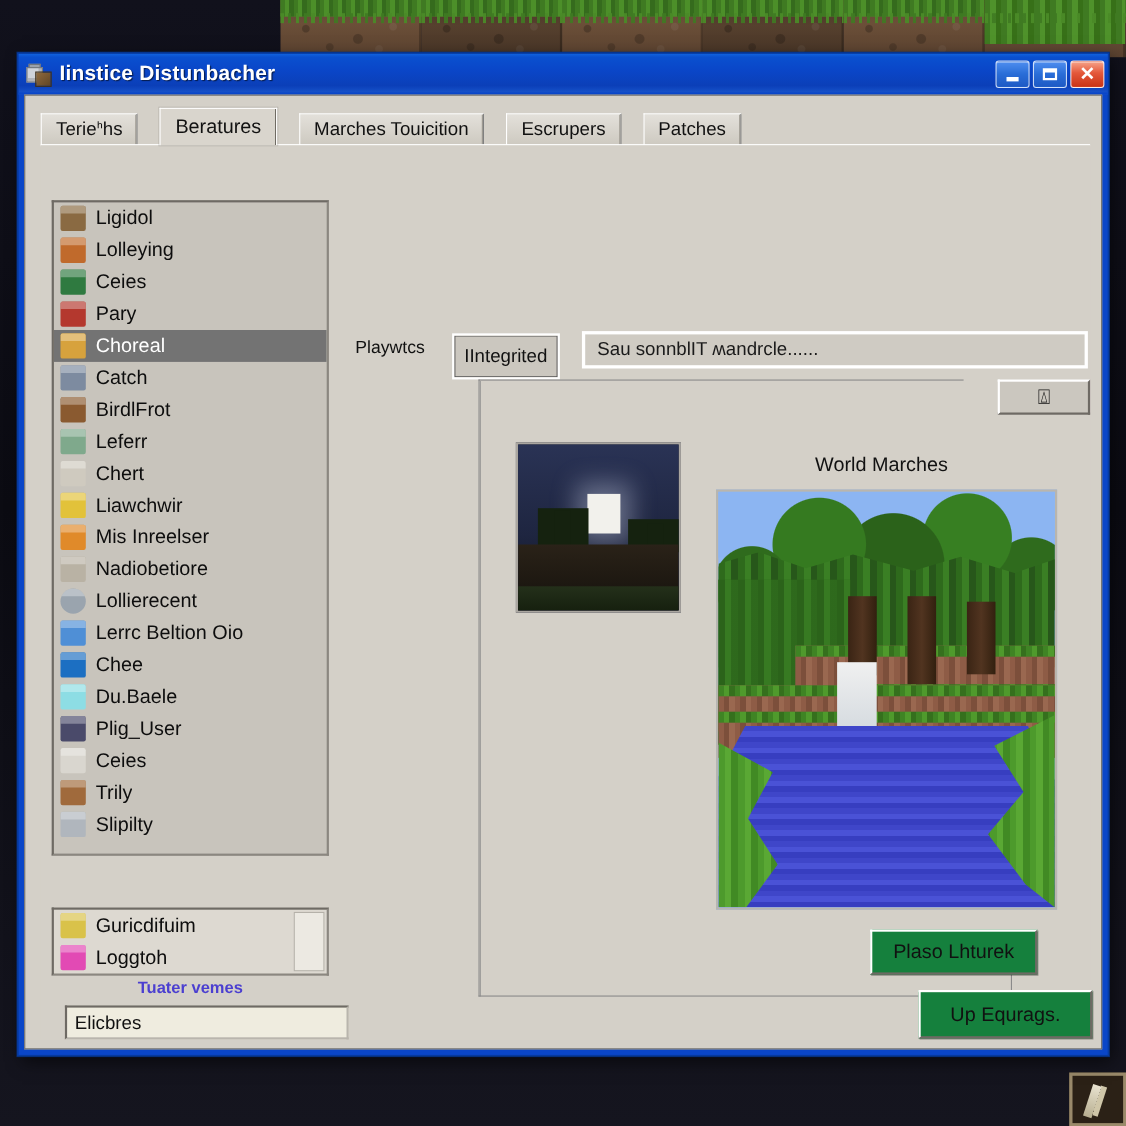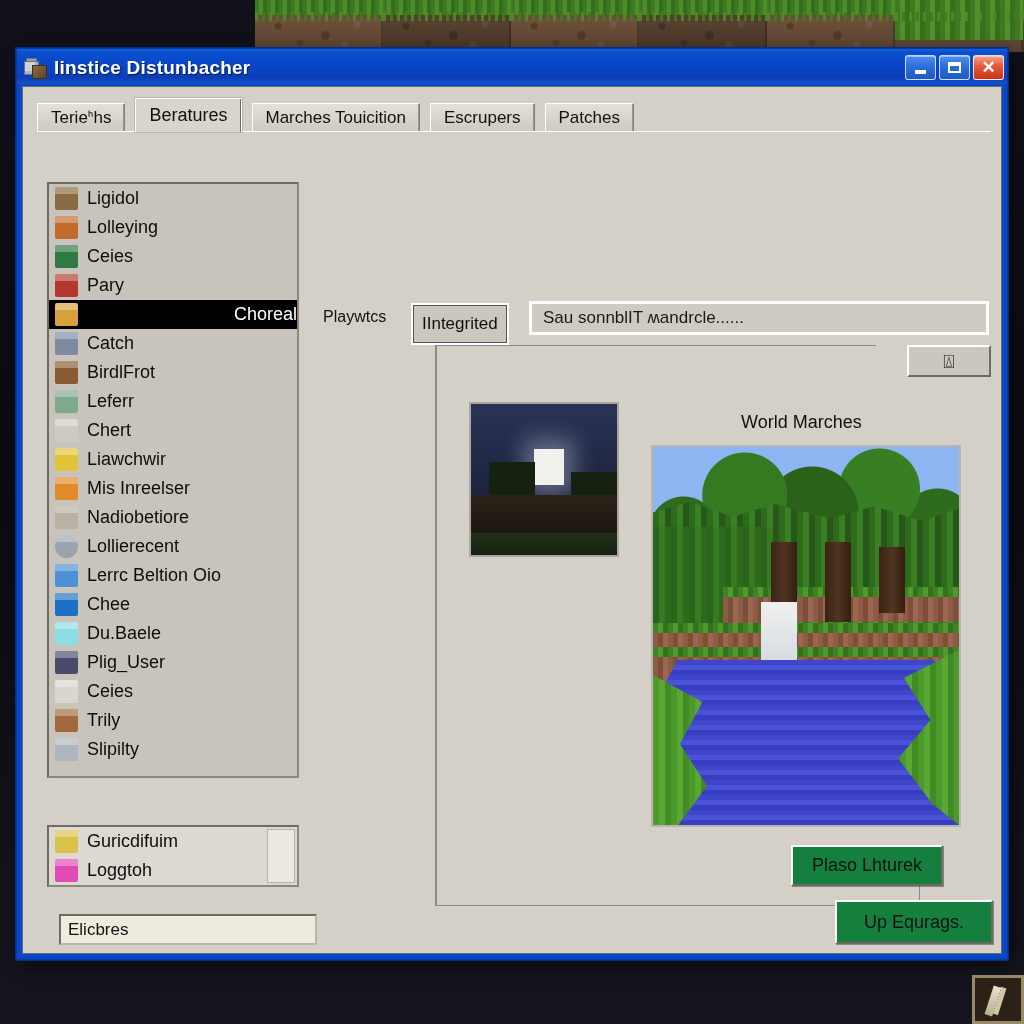--- a/index.html
+++ b/index.html
@@ -77,35 +77,35 @@
 
   
   #client{position:absolute;left:5px;right:5px;top:37px;bottom:5px;
      background:#d4d0c8;border:1px solid #6b6b6b;box-sizing:border-box;overflow:hidden;}
 
   
   #tabstrip{position:absolute;left:14px;top:12px;right:10px;height:33px;display:flex;align-items:flex-end;}
   .tab{height:28px;padding:0 13px;display:flex;align-items:center;font-size:17px;color:#111;
      background:linear-gradient(180deg,#e3e0da 0%,#cdc9c0 100%);
      border:1px solid #fff;border-right:1px solid #808080;border-bottom:none;
-     box-shadow:inset -1px 0 0 #9a968e;margin-right:10px;cursor:default;white-space:nowrap;}
+     box-shadow:inset -1px 0 0 #9a968e;margin-right:20px;cursor:default;white-space:nowrap;}
   .tab.sel{height:33px;font-size:18px;background:#d9d5cd;border-color:#fff;
      box-shadow:inset -1px 0 0 #6f6b63, 0 0 0 1px rgba(0,0,0,.12);z-index:3;}
   #tabline{position:absolute;left:14px;right:10px;top:44px;height:2px;background:#fff;}
 
   
   #panel{position:absolute;left:14px;right:10px;top:45px;bottom:8px;background:#d4d0c8;}
 
   
   #listbox{position:absolute;left:24px;top:95px;width:252px;height:596px;
      background:#c8c4bc;border:2px solid #8b8780;border-top-color:#6e6a64;border-left-color:#6e6a64;
      box-sizing:border-box;overflow:hidden;}
   .lrow{height:29px;display:flex;align-items:center;padding-left:6px;font-size:18px;color:#0d0d0d;
      cursor:default;}
-  .lrow.sel{background:#000000;color:#fff;justify-content:space-between;}
+  .lrow.sel{background:#737373;color:#fff;}
   .bicon{width:23px;height:23px;margin-right:9px;flex:0 0 auto;border-radius:2px;position:relative;}
   .bicon::after{content:"";position:absolute;left:0;right:0;top:0;height:7px;border-radius:2px 2px 0 0;
      background:rgba(255,255,255,.32);}
   .lrow span{white-space:nowrap;overflow:hidden;}
 
   
   #listbox2{position:absolute;left:24px;top:738px;width:252px;height:62px;
      background:#ddd9d1;border:2px solid #8b8780;border-top-color:#6e6a64;border-left-color:#6e6a64;
      box-sizing:border-box;overflow:hidden;}
   #listbox2 .lrow{height:29px;}
@@ -356,20 +356,21 @@
           <span class="bicon" style="background:#d9c24a"></span>
           <span>Guricdifuim</span>
         </div>
       <div class="lrow">
           <span class="bicon" style="background:#e24ab4"></span>
           <span>Loggtoh</span>
         </div>
       <div id="lb2scroll"></div>
     </div>
 
+    <div id="linkline">Tuater vemes</div>
 
     <div id="bottomfield">
       <span>Elicbres</span>
     </div>
 
     <div id="rowlabel">Playwtcs</div>
     <div id="segbtn">
       <span>IIntegrited</span>
     </div>
     <div id="seedfield">

